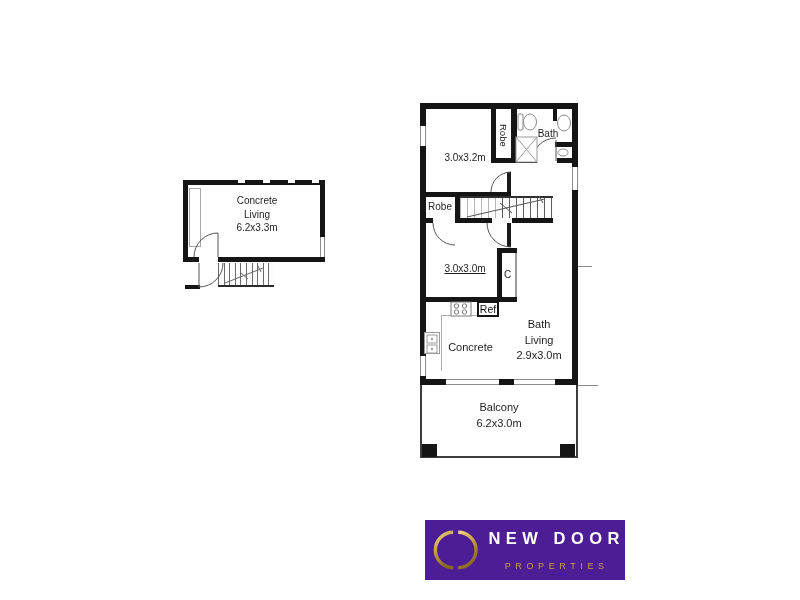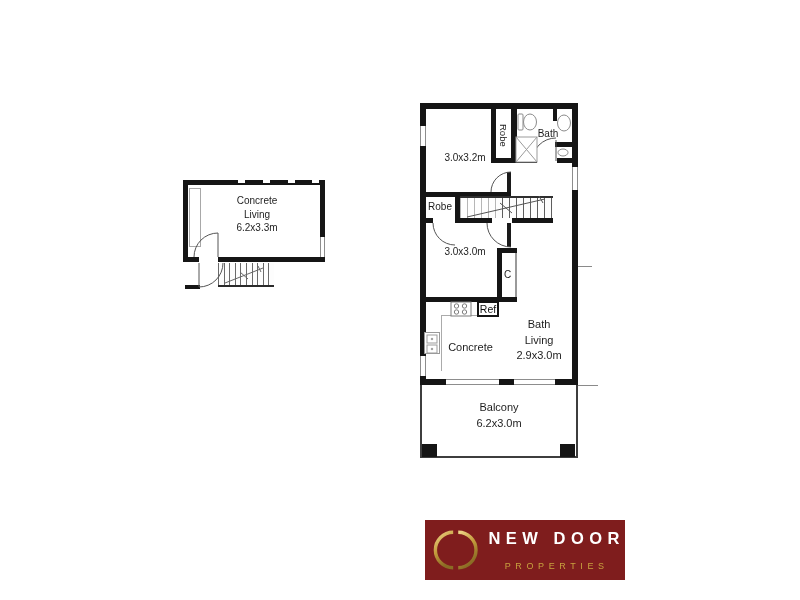--- a/index.html
+++ b/index.html
@@ -25,21 +25,21 @@
   .leaf{position:absolute;background:#1a1a1a;z-index:2;}
   .vtext{writing-mode:vertical-rl;text-orientation:mixed;}
   .refbox{position:absolute;left:477px;top:301px;width:22px;height:16px;border:2px solid #141414;
           box-sizing:border-box;background:#fff;z-index:2;display:flex;align-items:center;justify-content:center;
           font-size:10.5px;color:#111;}
   .counter{position:absolute;background:#ababab;z-index:2;}
   .sinkbox{position:absolute;left:424px;top:332px;width:16px;height:22px;border:1px solid #999;box-sizing:border-box;background:#fff;z-index:2;}
   .tick{position:absolute;background:#8a8a8a;z-index:1;}
   svg.overlay{position:absolute;left:0;top:0;z-index:4;pointer-events:none;}
   
-  .logo{position:absolute;left:425px;top:520px;width:200px;height:60px;background:#7f1d1d;
+  .logo{position:absolute;left:425px;top:520px;width:200px;height:60px;background:#4c1d95;
         display:flex;align-items:center;padding-left:7px;box-sizing:border-box;z-index:3;}
   .logo-text{display:flex;flex-direction:column;align-items:center;margin-left:9px;}
   .logo-brand{color:#ffffff;font-size:16.5px;font-weight:700;letter-spacing:5.5px;white-space:nowrap;}
   .logo-tag{color:#c8a23f;font-size:9px;letter-spacing:4.6px;margin-top:13px;white-space:nowrap;}
 </style>
 </head>
 <body>
 
 <div id="canvas">
 
@@ -114,21 +114,21 @@
     <div class="thinw" style="left:420px;top:456px;width:158px;height:2px;"></div>
     <div class="w" style="left:422px;top:444px;width:15px;height:13px;"></div>
     <div class="w" style="left:560px;top:444px;width:15px;height:13px;"></div>
     <div class="tick" style="left:578px;top:266px;width:14px;height:1px;"></div>
     <div class="tick" style="left:578px;top:385px;width:20px;height:1px;"></div>
 
     <div class="lbl" style="left:430px;top:151px;width:70px;">3.0x3.2m</div>
     <div class="lbl vtext" style="left:496px;top:115px;height:40px;font-size:9.5px;">Robe</div>
     <div class="lbl" style="left:530px;top:127px;width:36px;">Bath</div>
     <div class="lbl" style="left:424px;top:200px;width:32px;">Robe</div>
-    <div class="lbl" style="left:430px;top:245px;width:70px;">3.0x3.0m</div>
+    <div class="lbl" style="left:430px;top:262px;width:70px;text-decoration:underline;">3.0x3.0m</div>
     <div class="lbl" style="left:500px;top:268px;width:15px;">C</div>
     <div class="lbl" style="left:438px;top:341px;width:65px;font-size:11px;">Concrete</div>
     <div class="lbl lbl3" style="left:503px;top:317px;width:72px;font-size:11px;line-height:15.5px;">
       <div>Bath</div>
       <div>Living</div>
       <div>2.9x3.0m</div>
     </div>
     <div class="lbl lbl3" style="left:440px;top:399px;width:118px;font-size:11px;line-height:16px;">
       <div>Balcony</div>
       <div>6.2x3.0m</div>

